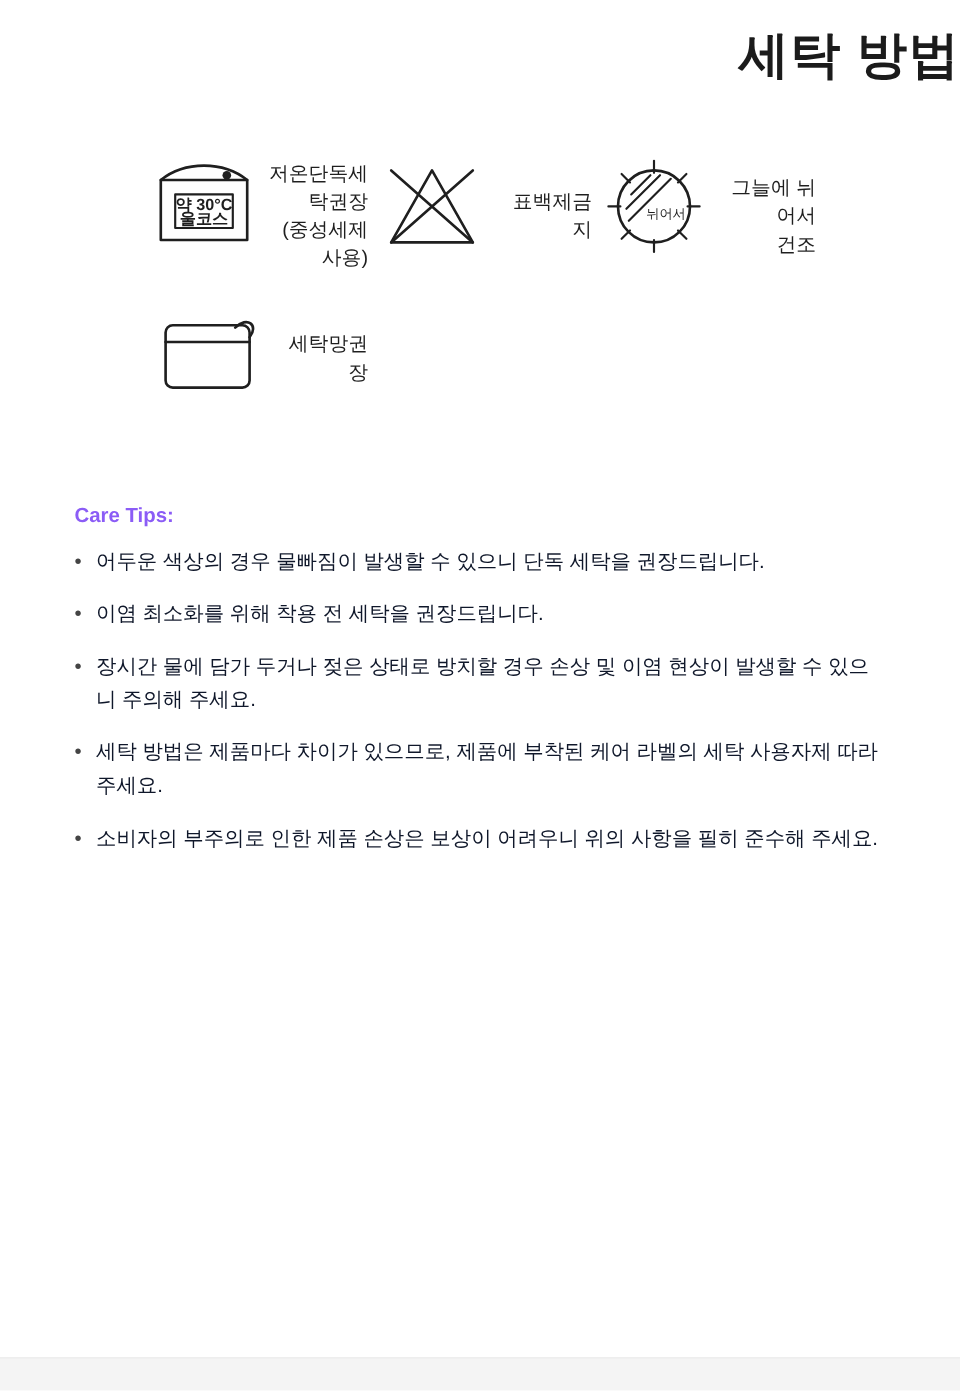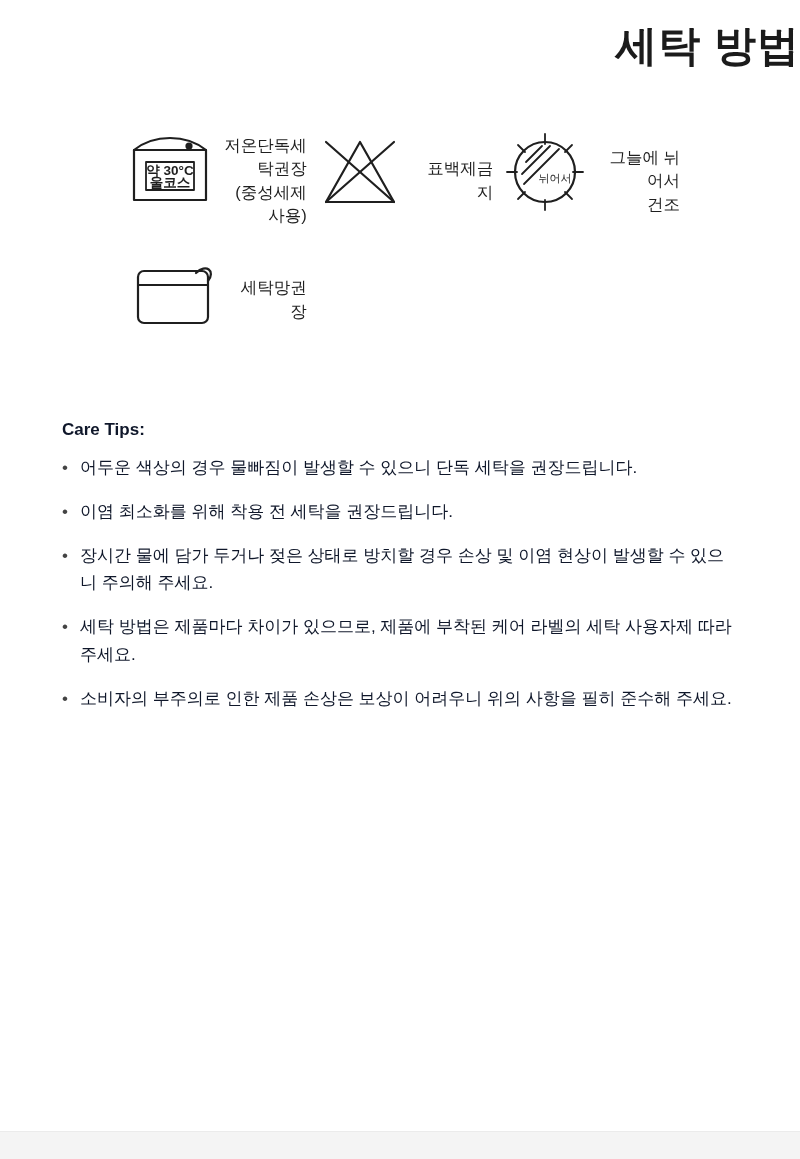--- a/index.html
+++ b/index.html
@@ -69,21 +69,21 @@
   .row-2 .icon-art { height: 110px; }
 
   
   .tips {
     margin-top: 72px;
     padding: 0 60px 0 62px;
   }
   .tips-heading {
     font-size: 17px;
     font-weight: bold;
-    color: #0f172a;
+    color: #8b5cf6;
     margin-bottom: 14px;
   }
   .tip-item {
     display: flex;
     align-items: flex-start;
     margin-bottom: 17px;
   }
   .tip-bullet {
     flex: 0 0 auto;
     width: 18px;

